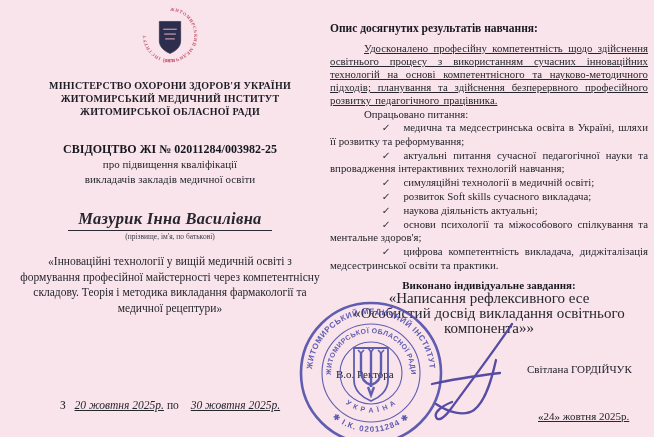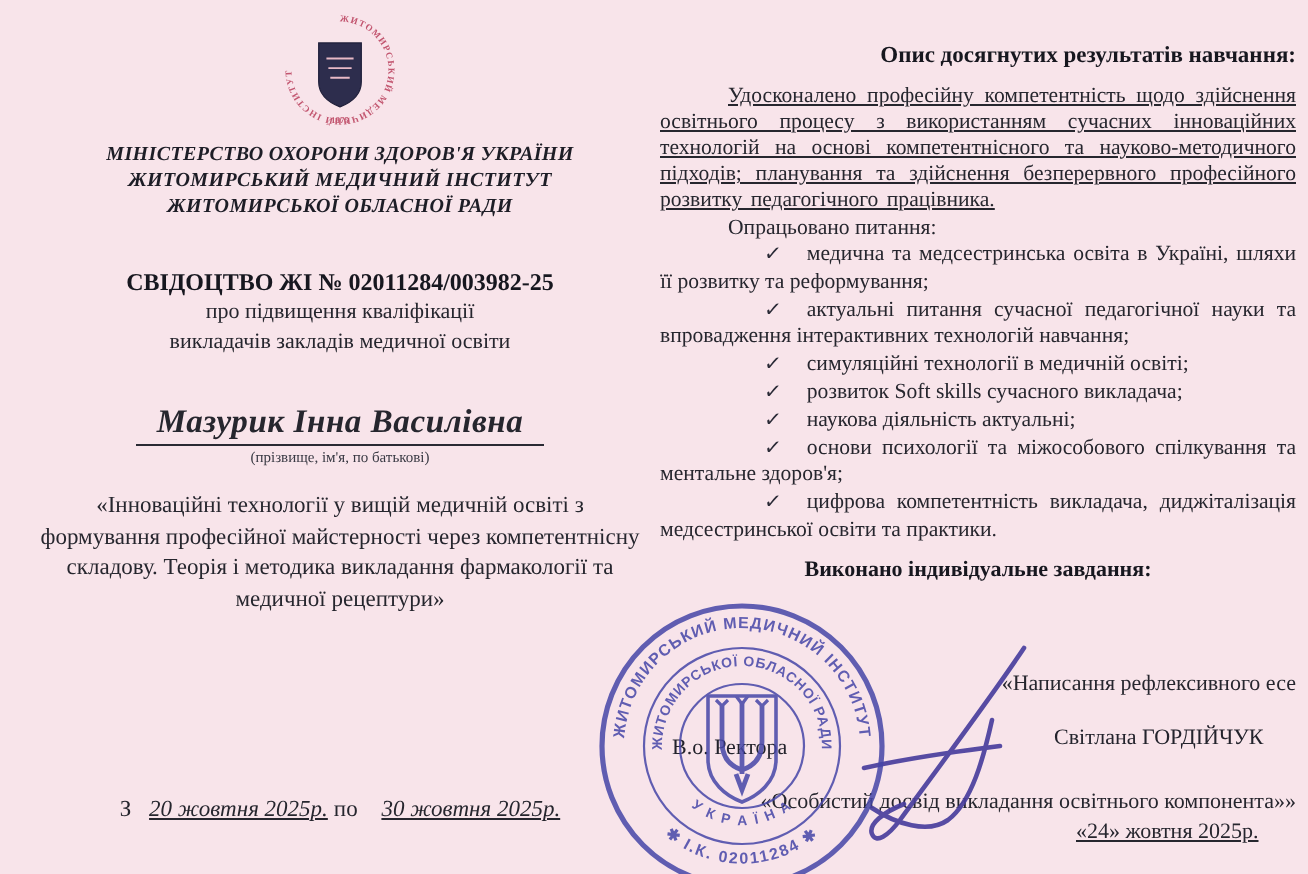--- a/index.html
+++ b/index.html
@@ -5,46 +5,46 @@
   html,body{margin:0;padding:0;background:#777;}
   .page{
     position:relative;width:654px;height:437px;overflow:hidden;
     background:#f8e4ea;
     font-family:"Liberation Serif","DejaVu Serif",serif;
     color:#26262e;
   }
   
   .left-col{position:absolute;left:16px;top:4px;width:308px;text-align:center;}
   .emblem{display:block;margin:0 auto;}
-  .ministry{margin-top:3px;font-weight:bold;font-size:10px;line-height:13px;color:#1d1d26;letter-spacing:.2px;font-style:italic;}
+  .ministry{margin-top:11px;font-weight:bold;font-size:10px;line-height:13px;color:#1d1d26;letter-spacing:.2px;}
   .cert-no{margin-top:23px;font-weight:bold;font-size:12px;line-height:16px;color:#17171f;}
   .cert-sub{font-size:11px;line-height:15px;}
   .holder{margin-top:22px;}
   .holder-name{
     display:inline-block;font-size:16.5px;font-weight:bold;font-style:italic;
     border-bottom:1.6px solid #2a2a33;padding:0 10px 1px 10px;letter-spacing:.3px;
   }
   .holder-hint{font-size:7.5px;color:#3a3a44;margin-top:1px;}
   .course-info{margin-top:17px;font-size:11.5px;line-height:15px;padding:0 2px;}
   .program-title{margin-top:13px;font-size:11.5px;line-height:15.5px;padding:0 2px;}
   .period{position:absolute;top:399px;left:16px;width:308px;text-align:center;font-size:11.5px;}
   .period .date{font-style:italic;text-decoration:underline;}
   .period .sep{padding:0 3px;}
   
   .right-col{position:absolute;left:330px;top:22px;width:318px;}
-  .results-title{font-weight:bold;font-size:11.5px;text-align:right;color:#17171f;}
+  .results-title{font-weight:bold;font-size:11.5px;text-align:left;color:#17171f;}
   .results-paragraph{
     margin-top:8px;font-size:10.8px;line-height:13px;text-align:justify;
     text-indent:34px;word-spacing:1.5px;text-decoration:underline;
   }
   .topics-heading{font-size:10.8px;line-height:14px;text-indent:34px;}
   .topic{font-size:10.8px;line-height:13.8px;text-align:justify;text-indent:26px;}
   .topic .check{display:inline-block;color:#2a2a36;margin-right:13px;font-size:10px;transform:skewX(-8deg);}
   .task-heading{margin-top:6px;font-weight:bold;font-size:11px;text-align:center;color:#17171f;}
-  .task-line{font-size:11px;line-height:15px;text-align:right;margin-top:44px;}
+  .task-line{font-size:15px;line-height:15px;text-align:center;}
   
   .position-title{position:absolute;left:336px;top:368px;font-size:11px;color:#23232c;}
   .signer-name{position:absolute;left:527px;top:363px;font-size:11px;color:#23232c;}
   .sign-date{position:absolute;left:538px;top:410px;font-size:11px;text-decoration:underline;}
   .signature-svg{position:absolute;left:424px;top:320px;}
   .stamp-svg{position:absolute;left:297px;top:299px;opacity:.85;}
 </style>
 </head>
 <body>
 

